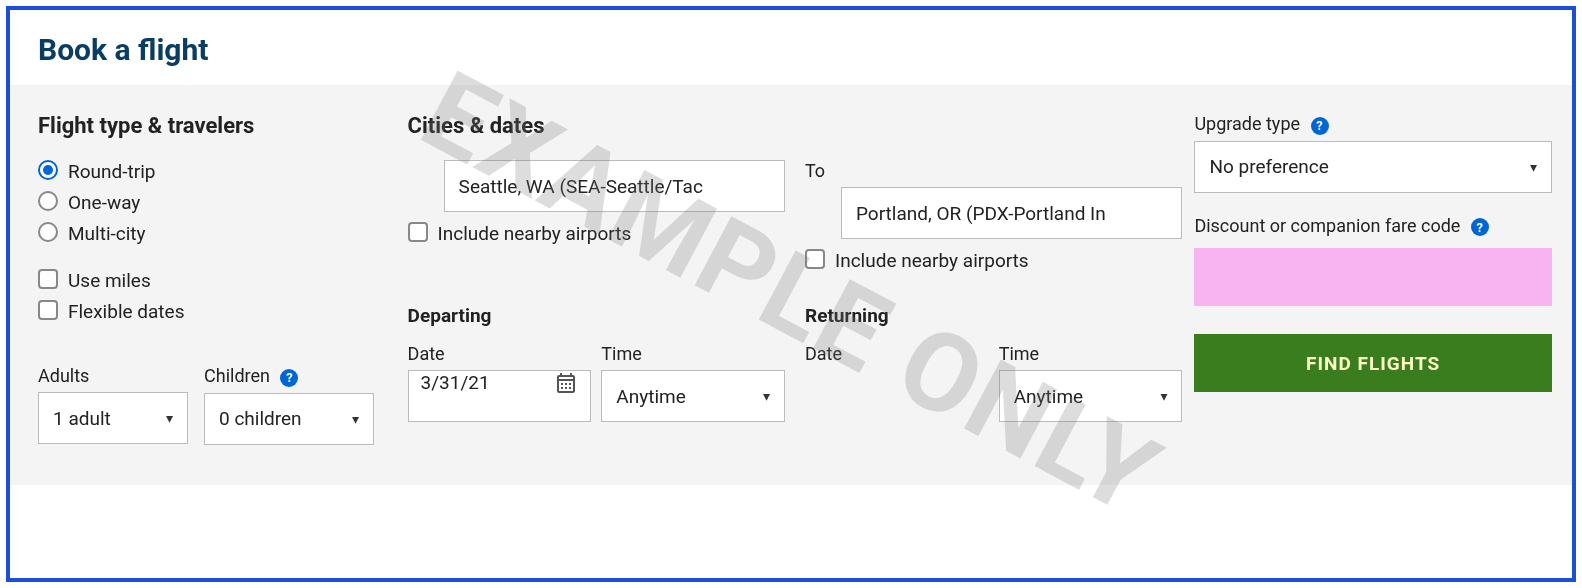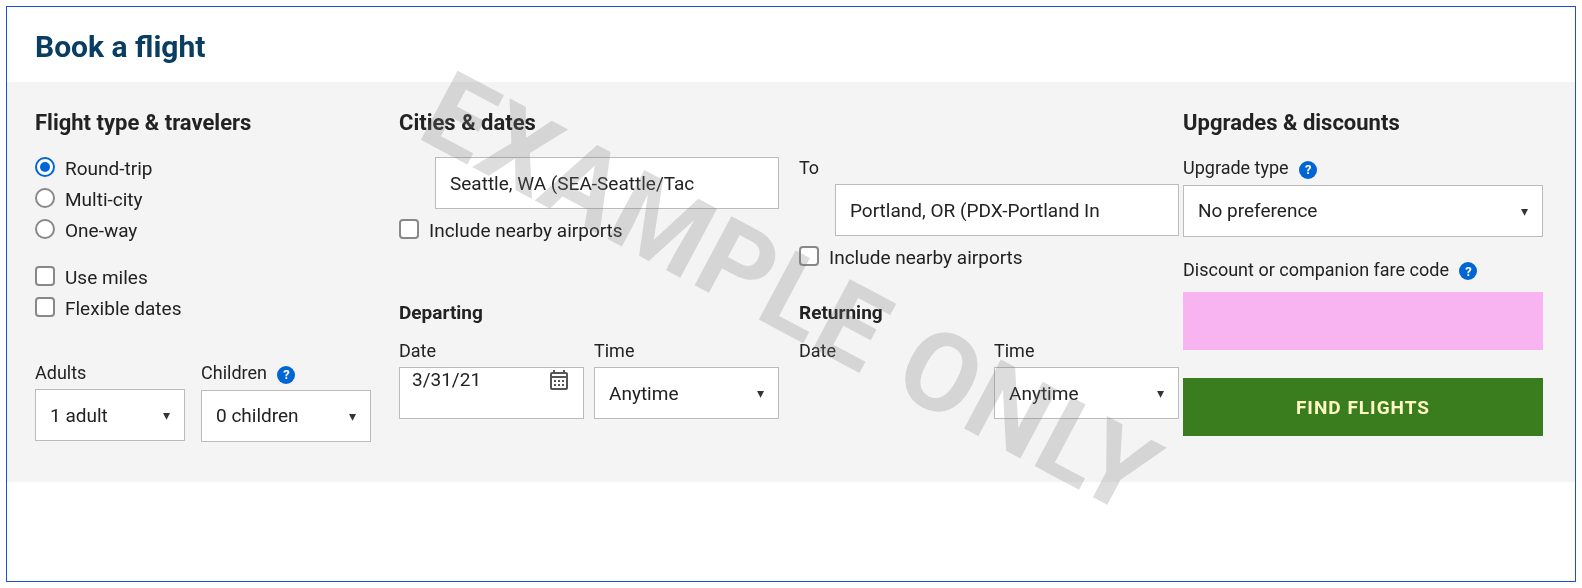--- a/index.html
+++ b/index.html
@@ -2,37 +2,37 @@
 <html><head>
 <meta charset="utf-8">
 <style>
   * { box-sizing: border-box; margin: 0; padding: 0; }
   body {
     font-family: -apple-system, BlinkMacSystemFont, "Segoe UI", Roboto, Helvetica, Arial, sans-serif;
     background: #fff;
     padding: 6px;
   }
   .frame {
-    border: 1px solid #1d4ed8;
+    border: 4px solid #1d4ed8;
     width: 1570px;
     height: 576px;
     position: relative;
     overflow: hidden;
   }
   .title {
     font-size: 30px;
     font-weight: 700;
     color: #0a3d62;
     padding: 22px 28px 18px 28px;
   }
   .panel {
     background: #f4f4f4;
-    padding: 28px 12px 40px 28px;
-    display: flex;
-    gap: 4px;
+    padding: 28px 20px 40px 28px;
+    display: flex;
+    gap: 12px;
   }
   .col { display: flex; flex-direction: column; }
   .col-left { width: 360px; }
   .col-mid { width: 780px; }
   .col-right { width: 360px; }
   .section-head {
     font-size: 22px;
     font-weight: 700;
     color: #222;
     margin-bottom: 22px;
@@ -169,25 +169,25 @@
 
     <div class="col col-left">
       <div class="section-head">Flight type &amp; travelers</div>
 
       <div class="radio-row">
         <span class="radio checked"></span>
         <span>Round-trip</span>
       </div>
       <div class="radio-row">
         <span class="radio"></span>
-        <span>Multi-city</span>
+        <span>One-way</span>
       </div>
       <div class="radio-row">
         <span class="radio"></span>
-        <span>One-way</span>
+        <span>Multi-city</span>
       </div>
 
       <div class="spacer"></div>
 
       <div class="check-row">
         <span class="check"></span>
         <span>Use miles</span>
       </div>
       <div class="check-row">
         <span class="check"></span>
@@ -278,21 +278,20 @@
                 <span>Anytime</span>
                 <span class="caret">▾</span>
               </div>
             </div>
           </div>
         </div>
       </div>
     </div>
 
     <div class="col col-right">
-      <div class="section-head">Upgrades &amp; discounts</div>
 
       <div class="sublabel">
         <span>Upgrade type</span>
         <span class="help">?</span>
       </div>
       <div class="select">
         <span>No preference</span>
         <span class="caret">▾</span>
       </div>
 

